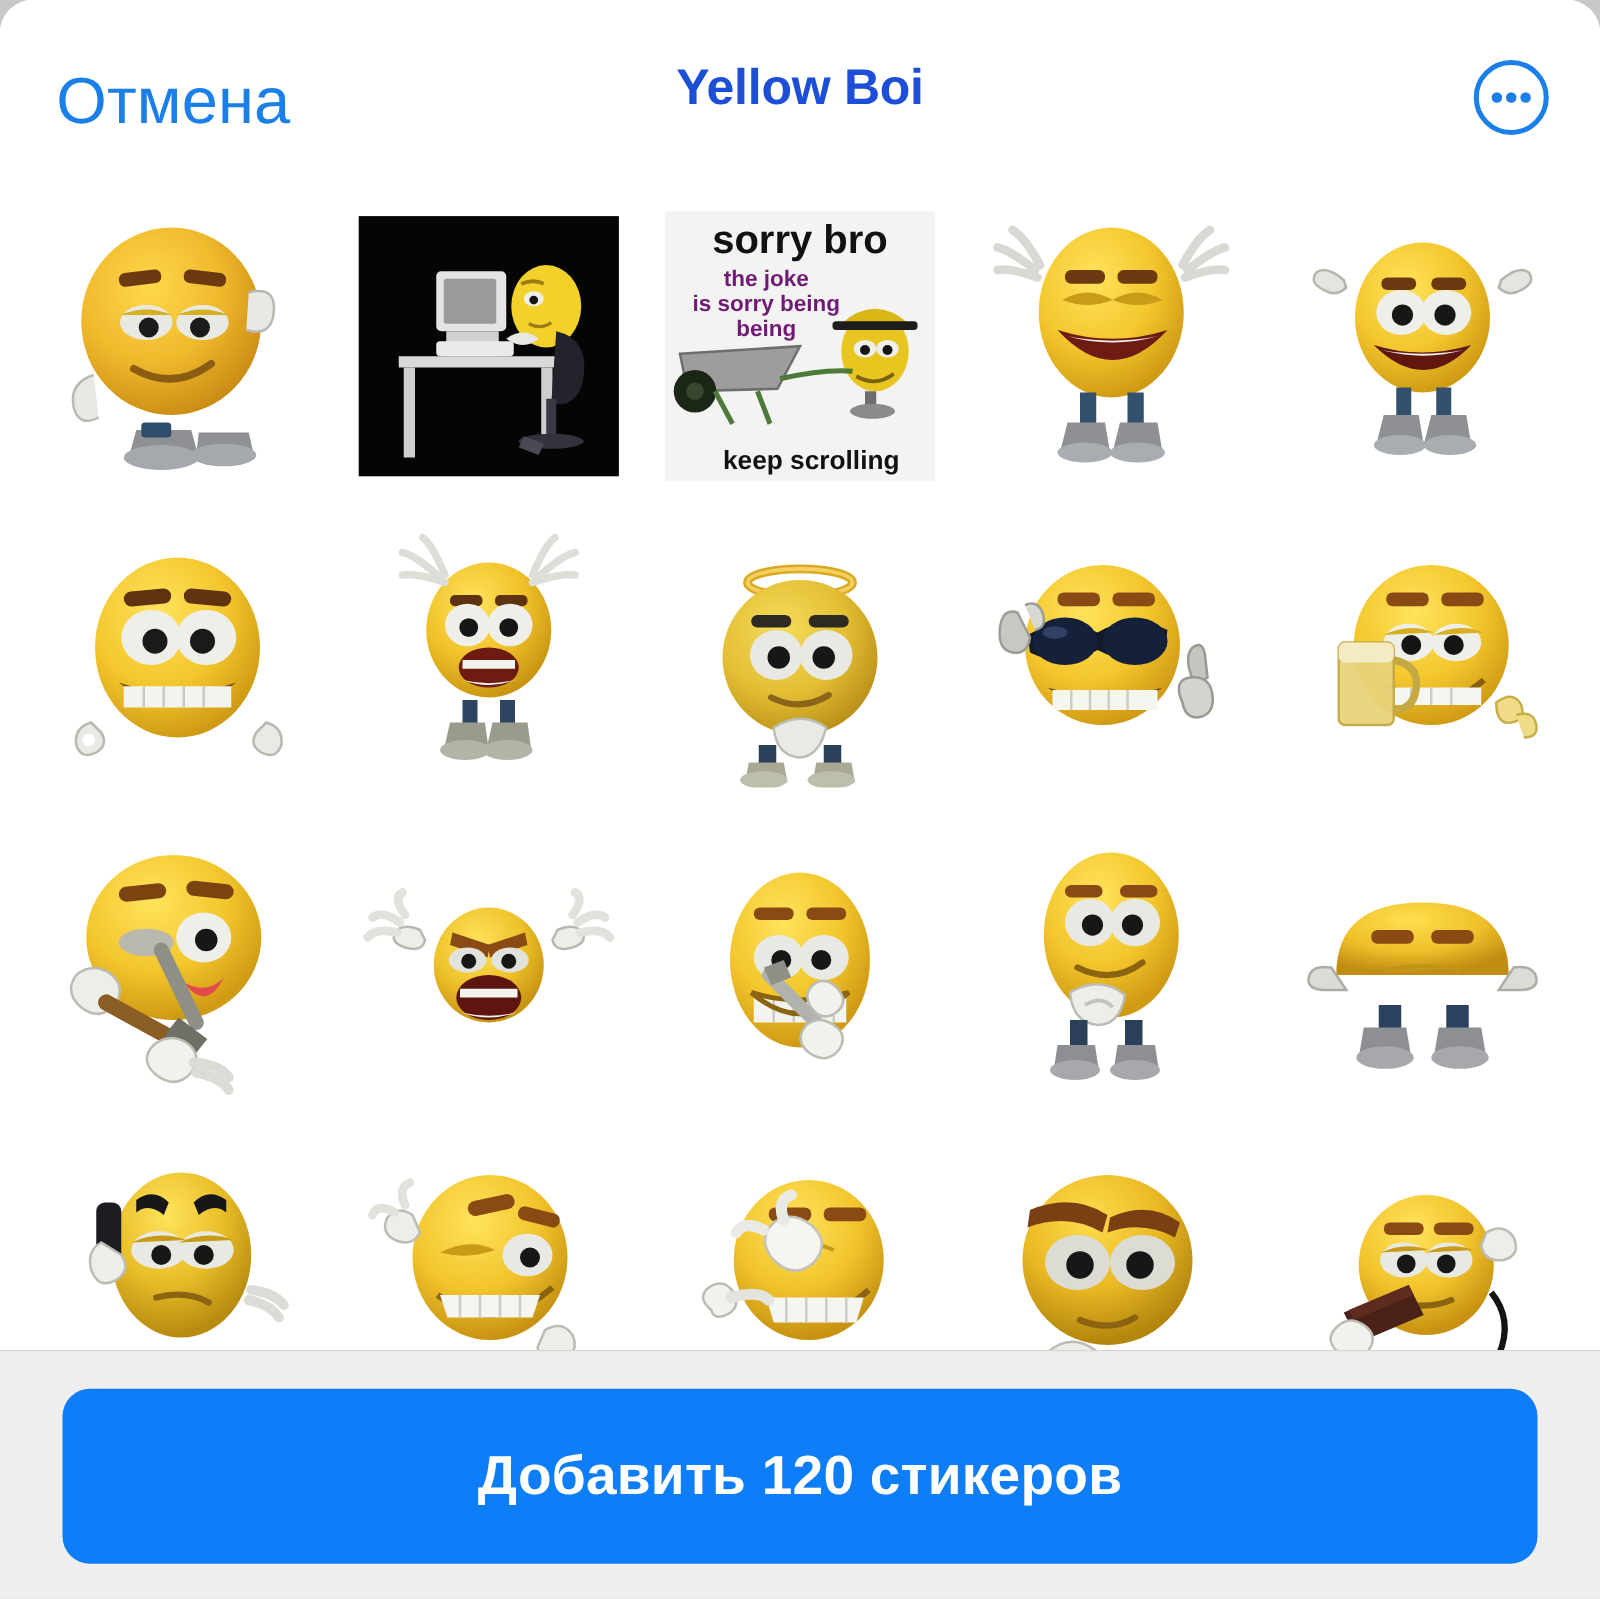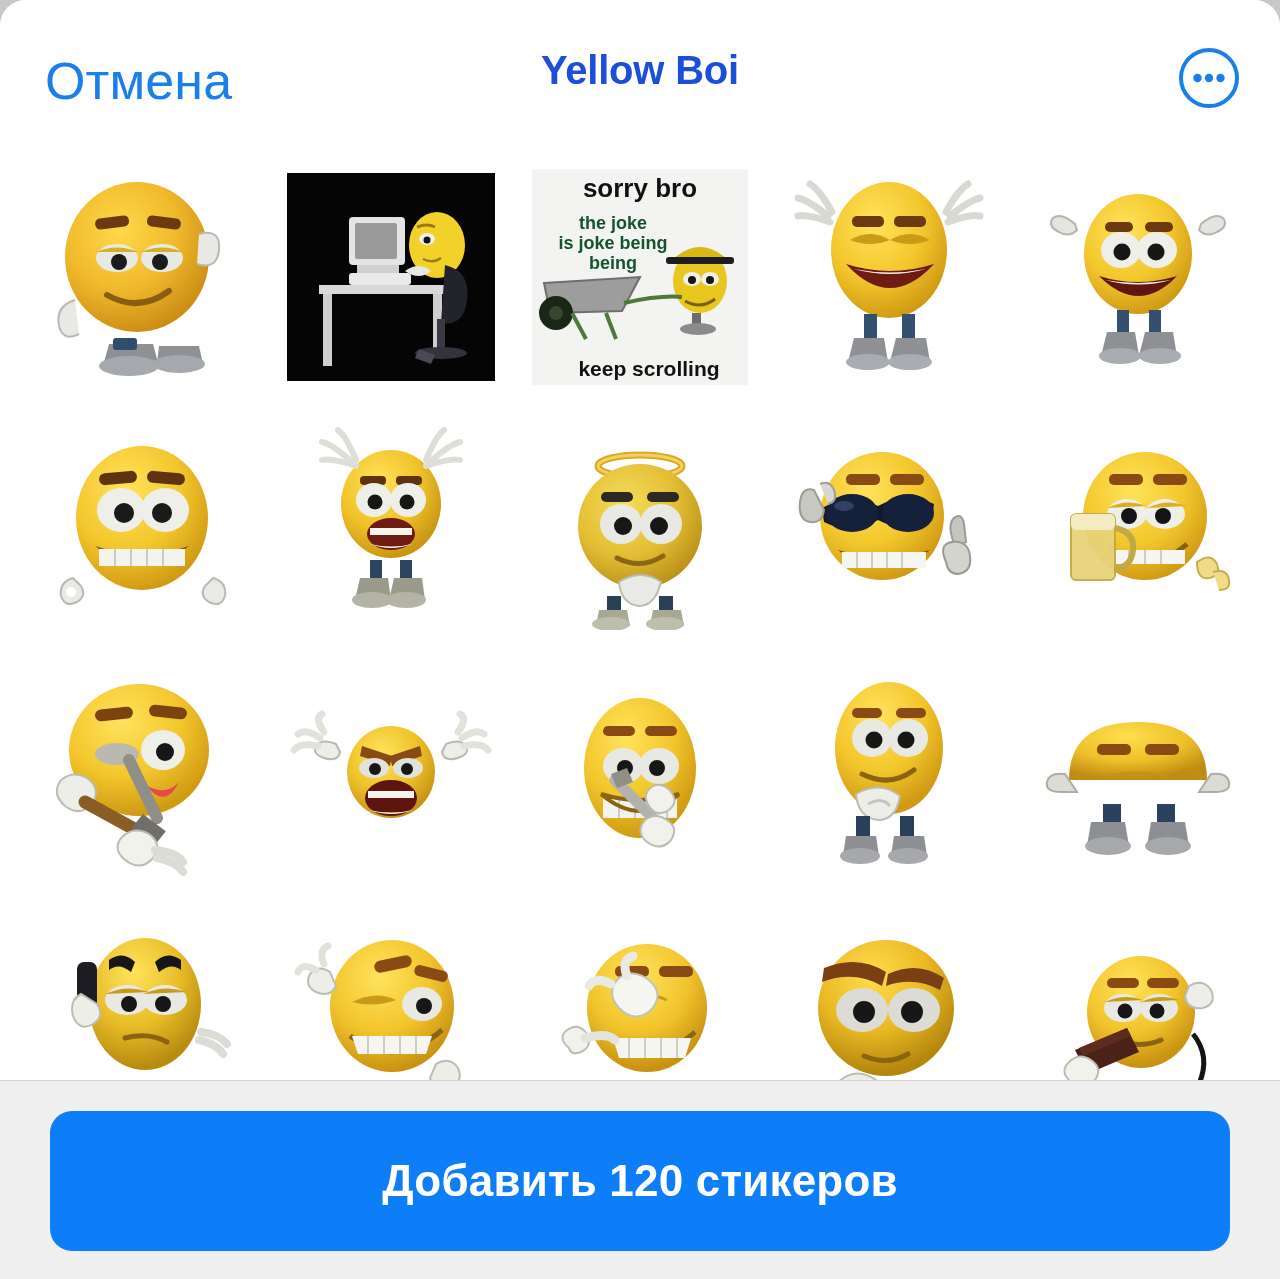--- a/index.html
+++ b/index.html
@@ -71,25 +71,25 @@
     font-family:"Liberation Sans","DejaVu Sans",sans-serif;
   }
 
   
   .meme{
     width:216px; height:216px; background:#f3f3f1;
     position:relative; overflow:hidden;
   }
   .meme-top{
     position:absolute; top:4px; left:0; right:0; text-align:center;
-    font-size:26px; font-weight:bold; color:#111; font-family:"Liberation Sans",sans-serif;
+    font-size:32px; font-weight:bold; color:#111; font-family:"Liberation Sans",sans-serif;
   }
   .meme-mid{
     position:absolute; top:44px; left:6px; width:150px; text-align:center;
-    font-size:18px; font-weight:bold; color:#14532d; line-height:1.12;
+    font-size:18px; font-weight:bold; color:#701a75; line-height:1.12;
     font-family:"Liberation Sans",sans-serif;
   }
   .meme-bot{
     position:absolute; bottom:4px; left:0; right:0; text-align:center;
     font-size:21px; font-weight:bold; color:#111; font-family:"Liberation Sans",sans-serif;padding-left:18px;
   }
   .pc-sticker{ width:208px; height:208px; background:#050505; }
 </style>
 </head>
 <body>
@@ -162,21 +162,21 @@
         <ellipse cx="154" cy="180" rx="26" ry="6" fill="#33333d"></ellipse>
         <path d="M132 176 l16 6 l-4 9 l-16 -6 z" fill="#4a4a54"></path>
       </svg>
     </div>
 
     <div class="cell">
       <div class="meme">
         <div class="meme-top">sorry bro</div>
         <div class="meme-mid">
           <div>the joke</div>
-          <div>is joke being</div>
+          <div>is sorry being</div>
           <div>being</div>
         </div>
         <div class="meme-bot">keep scrolling</div>
         <svg width="216" height="130" viewBox="0 0 216 130" style="position:absolute;bottom:26px;left:0;">
           <ellipse cx="168" cy="52" rx="27" ry="32" fill="#e8c51f"></ellipse>
           <ellipse cx="160" cy="50" rx="9" ry="7" fill="#efefea"></ellipse>
           <ellipse cx="178" cy="50" rx="9" ry="7" fill="#efefea"></ellipse>
           <circle cx="160" cy="51" r="4" fill="#161616"></circle>
           <circle cx="178" cy="51" r="4" fill="#161616"></circle>
           <path d="M141 30 q27 -24 54 0 z" fill="#d9b715"></path>

